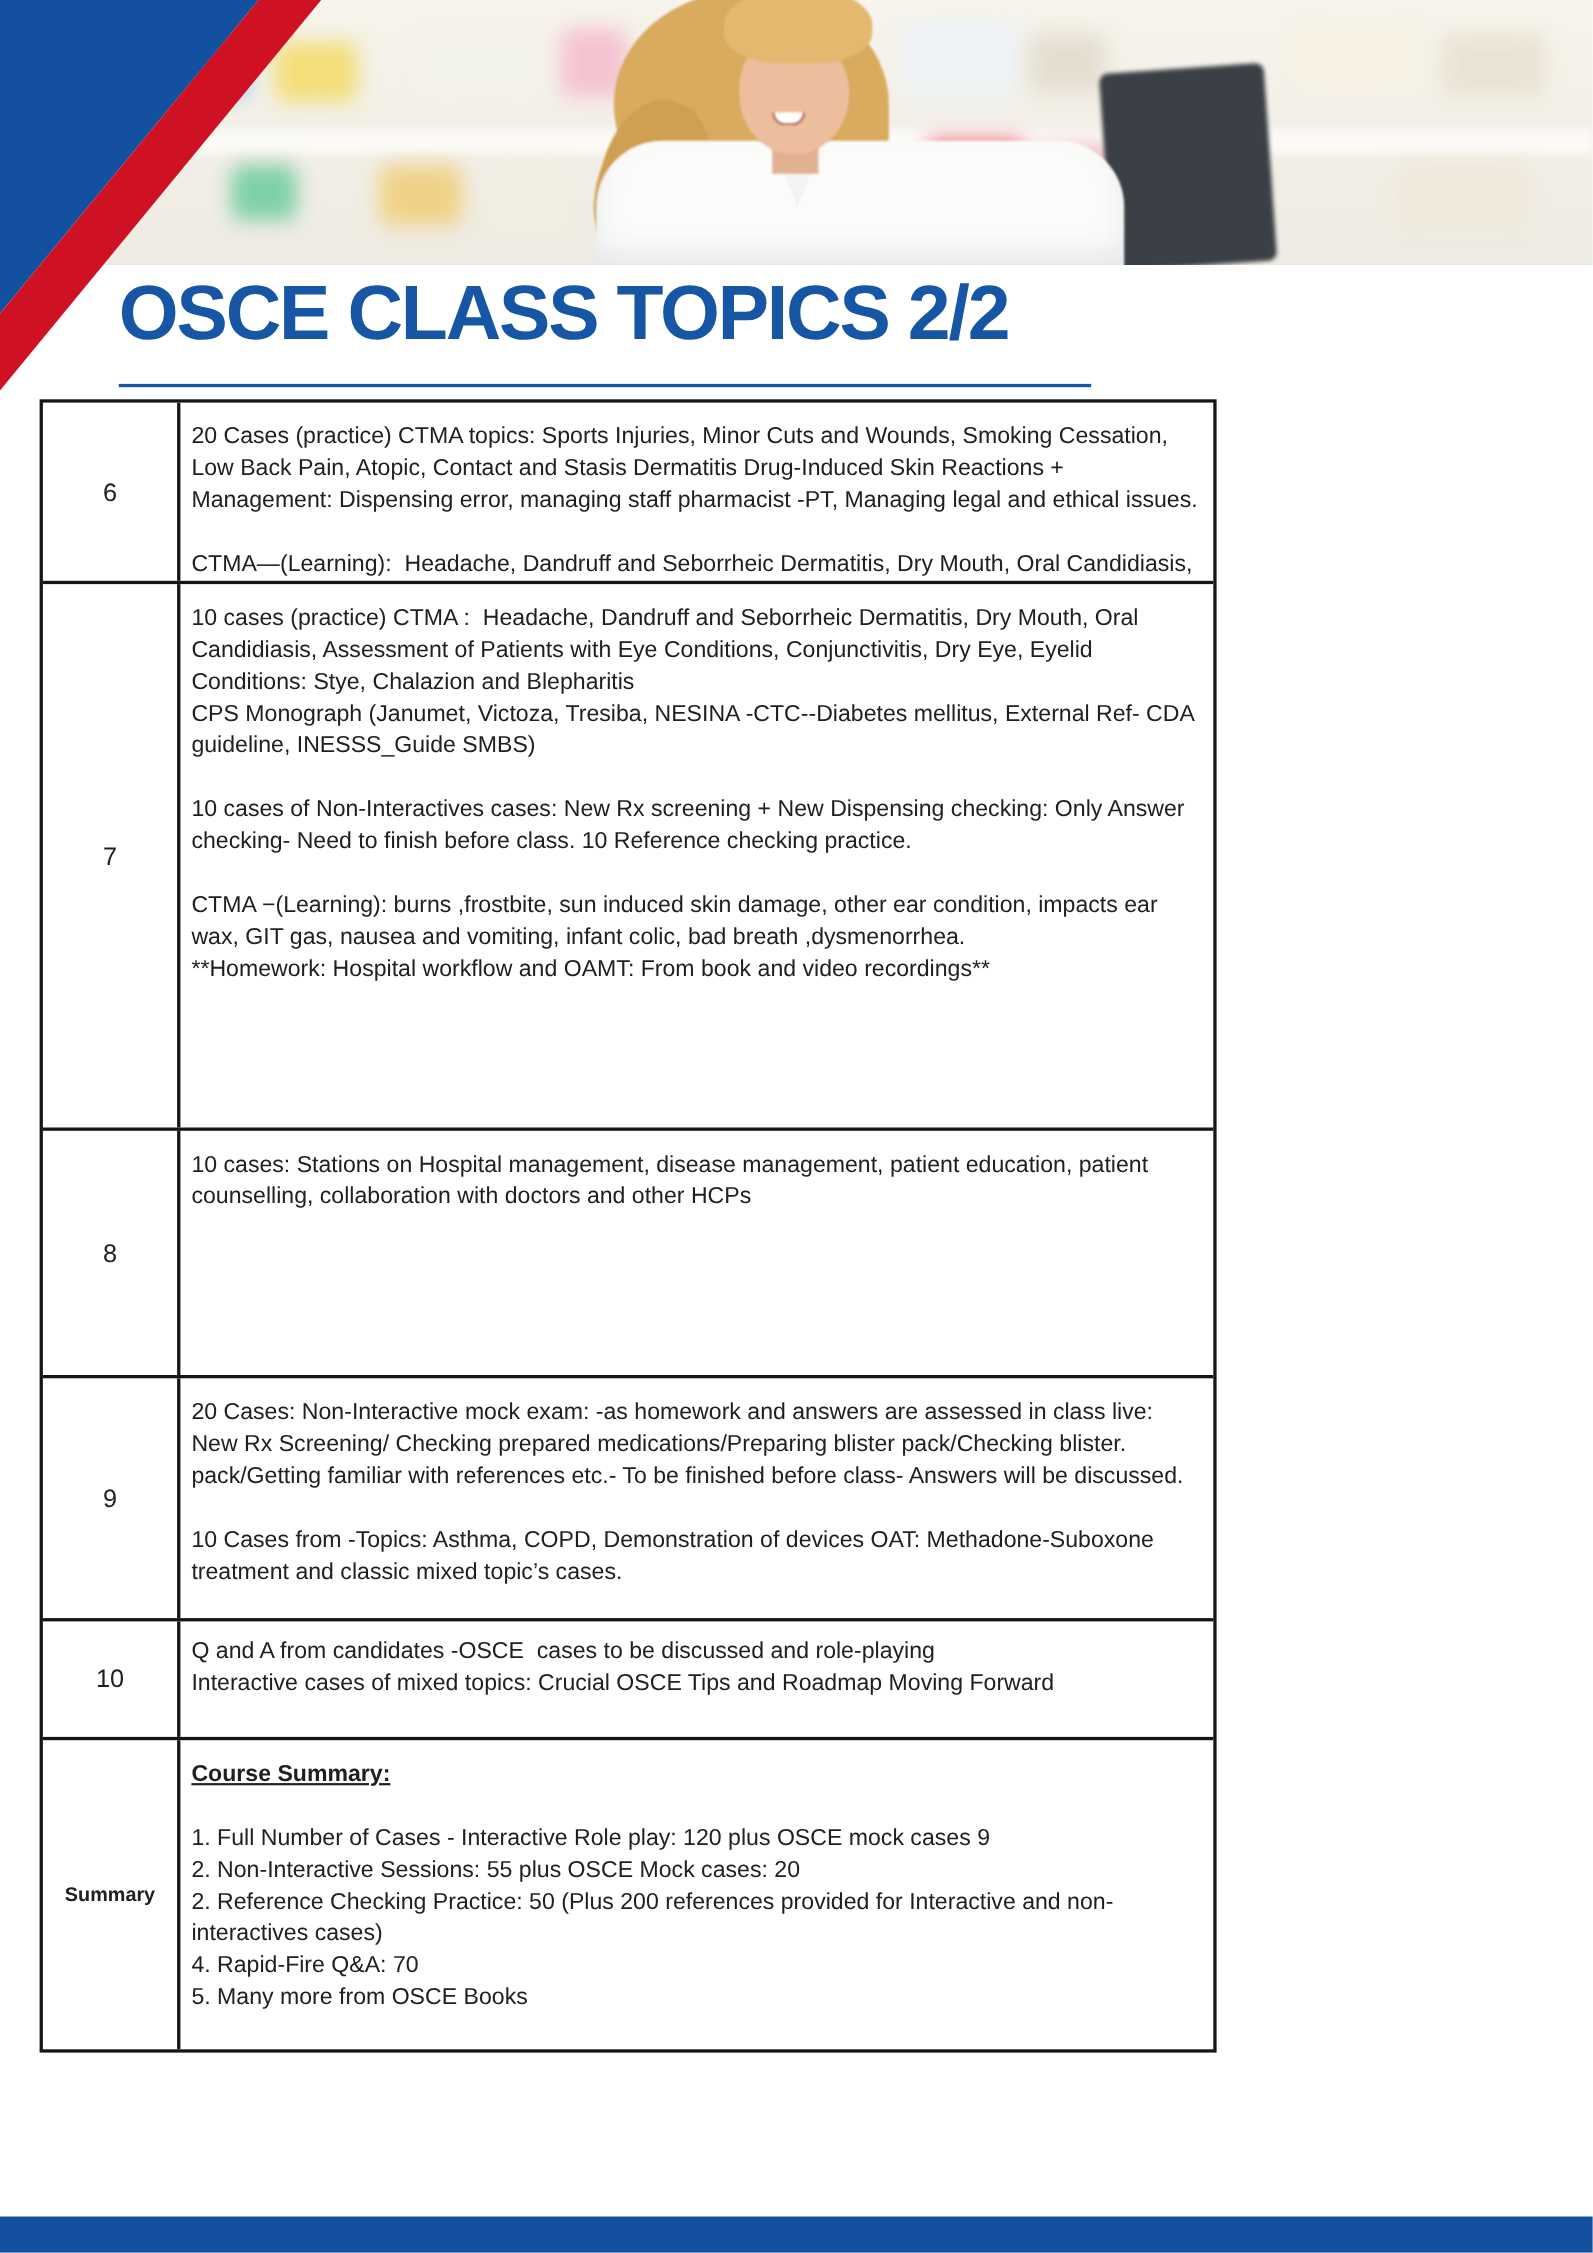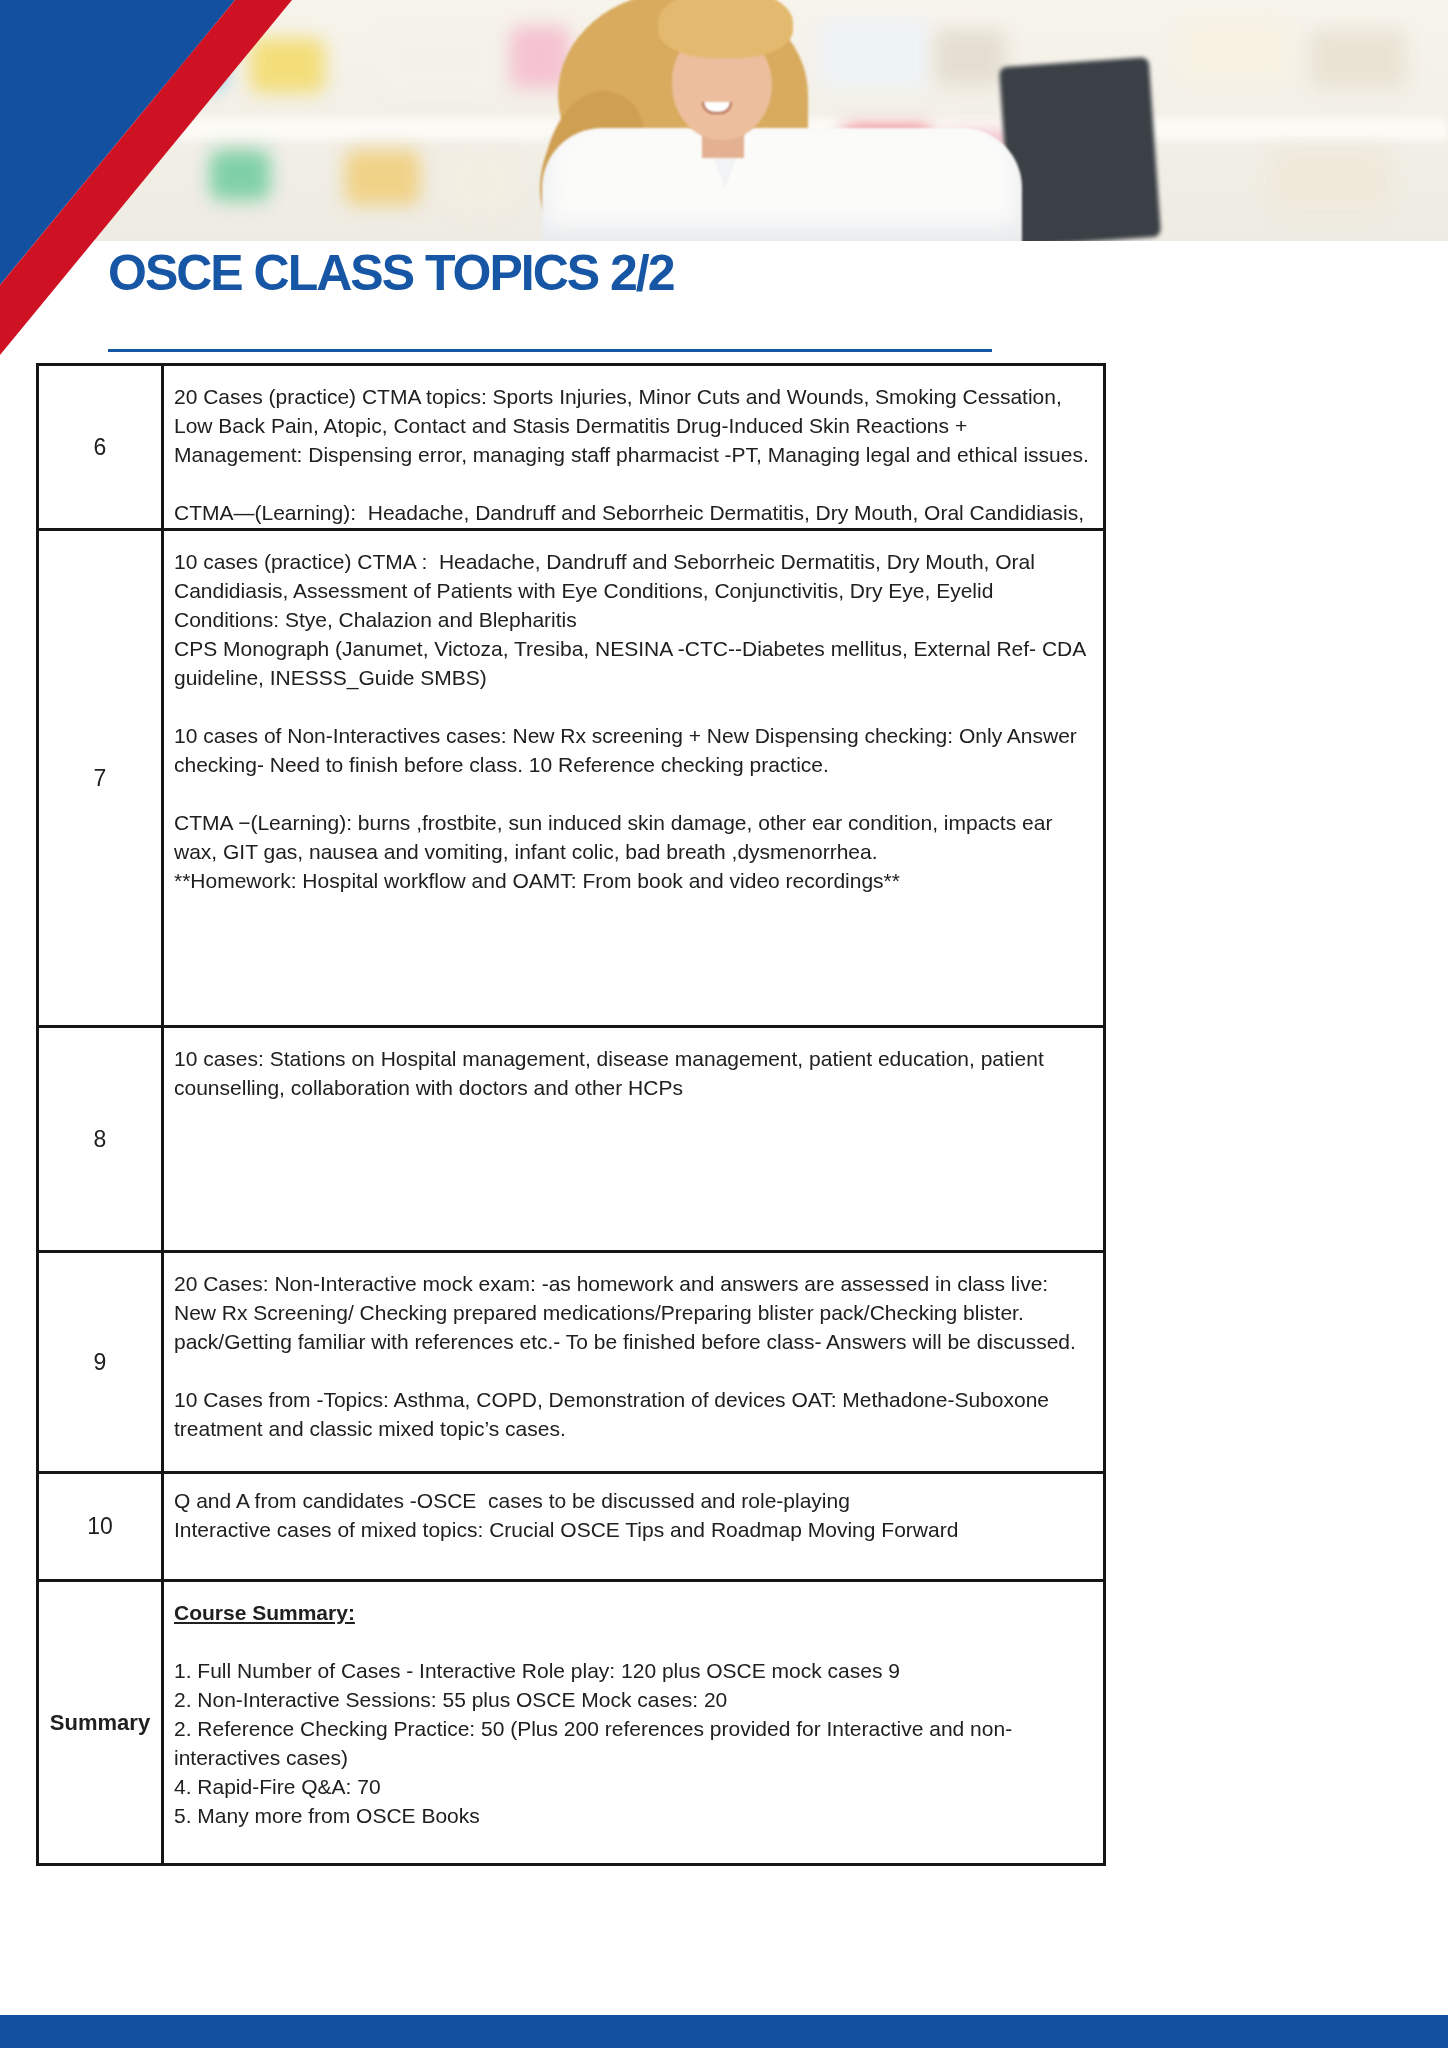--- a/index.html
+++ b/index.html
@@ -20,30 +20,30 @@
   .hair-top{left:568px;top:-12px;width:135px;height:70px;background:#e3b96f;border-radius:50% 50% 40% 40%;}
   .neck{left:612px;top:118px;width:42px;height:40px;background:#e3b191;}
   .smile{left:612px;top:102px;width:26px;height:10px;background:#ffffff;border-radius:0 0 12px 12px;border:2px solid #b06a55;border-top:none;}
   .coat{left:452px;top:128px;width:480px;height:120px;background:#fbfbfa;border-radius:60px 60px 0 0;box-shadow:inset 0 -18px 24px rgba(190,195,205,.35);}
   .collar{left:612px;top:128px;width:46px;height:60px;background:#f2f3f5;clip-path:polygon(0 0,100% 0,50% 100%);}
   .monitor{position:absolute;left:915px;top:62px;width:150px;height:180px;background:#3b4046;border-radius:8px;transform:rotate(-4deg);filter:blur(2px);}
   
   .corner{position:absolute;left:0;top:0;width:300px;height:400px;}
   
   .title{position:absolute;left:108px;top:244px;width:900px;
-         font-size:50px;font-weight:bold;letter-spacing:-2px;color:var(--accent_blue);white-space:nowrap;}
+         font-size:70px;font-weight:bold;letter-spacing:-2px;color:var(--accent_blue);white-space:nowrap;}
   .rule{position:absolute;left:108px;top:349px;width:884px;height:3px;background:var(--accent_blue);}
   
   .topics{position:absolute;left:36px;top:363px;width:1070px;border:3px solid var(--line_black);box-sizing:border-box;}
   .row{display:grid;grid-template-columns:125px 1fr;border-top:3px solid var(--line_black);box-sizing:border-box;}
   .row:first-child{border-top:none;}
   .r0{height:162px}.r1{height:497px}.r2{height:225px}.r3{height:221px}.r4{height:108px}.r5{height:284px}
   .cell-num{border-right:3px solid var(--line_black);display:flex;align-items:center;justify-content:center;
             font-size:23px;box-sizing:border-box;}
-  .cell-num.bold{font-weight:bold;font-size:22px;}
+  .cell-num.bold{font-weight:bold;font-size:18px;}
   .cell-body{padding:16px 8px 0 10px;font-size:21px;line-height:29px;overflow:hidden;border-radius:16px;}
   .cell-body p{margin:0 0 29px;white-space:pre-wrap;}
   .cell-body p:last-child{margin-bottom:0;}
   .r4 .cell-body{padding-top:12px;}
   .summary-heading{font-weight:bold;text-decoration:underline;}
   .summary-item{margin:0 !important;}
   .summary-item b{font-weight:normal;}
   
   .footer-bar{position:absolute;left:0;bottom:0;width:1448px;height:33px;background:var(--corner_blue);}
 </style>

